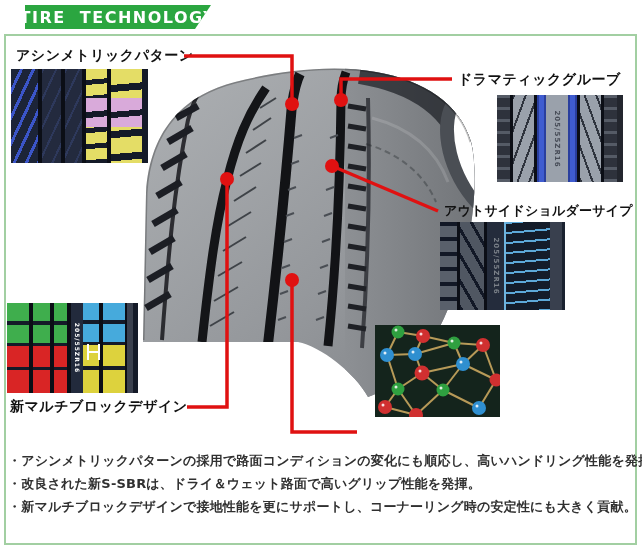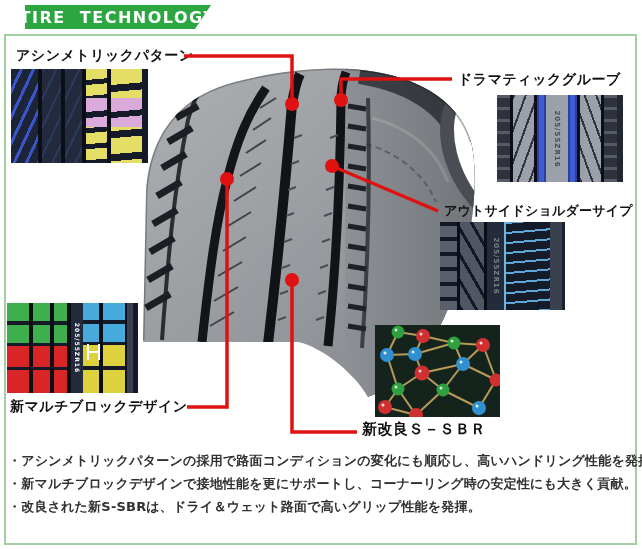--- a/index.html
+++ b/index.html
@@ -294,38 +294,37 @@
           <circle cx="8" cy="80" r="1.5"></circle>
           <circle cx="102" cy="81" r="1.5"></circle>
       </g>
     </svg>
   </div>
 
   <div class="lbl lbl-asym">アシンメトリックパターン</div>
   <div class="lbl lbl-dram">ドラマティックグルーブ</div>
   <div class="lbl lbl-multi">新マルチブロックデザイン</div>
   <div class="lbl lbl-out">アウトサイドショルダーサイプ</div>
-  <div class="lbl lbl-sbr">新改良Ｓ－ＳＢＲ</div>
 
   <svg class="overlay-svg" width="642" height="549" viewBox="0 0 642 549">
     <g stroke="#e01111" stroke-width="3.5" fill="none">
       <path d="M184,56 H292 V104"></path>
       <path d="M341,100 V79 H452"></path>
       <path d="M332,166 L438,211"></path>
       <path d="M227,179 V407 H187"></path>
       <path d="M292,280 V432 H357"></path>
     </g>
     <g fill="#e01111">
       <circle cx="292" cy="104" r="7"></circle>
       <circle cx="341" cy="100" r="7"></circle>
       <circle cx="332" cy="166" r="7"></circle>
       <circle cx="227" cy="179" r="7"></circle>
       <circle cx="292" cy="280" r="7"></circle>
     </g>
   </svg>
 
   <div class="bullets">
     <div class="bullet">・アシンメトリックパターンの採用で路面コンディションの変化にも順応し、高いハンドリング性能を発揮。</div>
+    <div class="bullet">・改良された新S-SBRは、ドライ＆ウェット路面で高いグリップ性能を発揮。</div>
     <div class="bullet">・新マルチブロックデザインで接地性能を更にサポートし、コーナーリング時の安定性にも大きく貢献。</div>
-    <div class="bullet">・改良された新S-SBRは、ドライ＆ウェット路面で高いグリップ性能を発揮。</div>
   </div>
 
 </div>
 
 </body></html>

